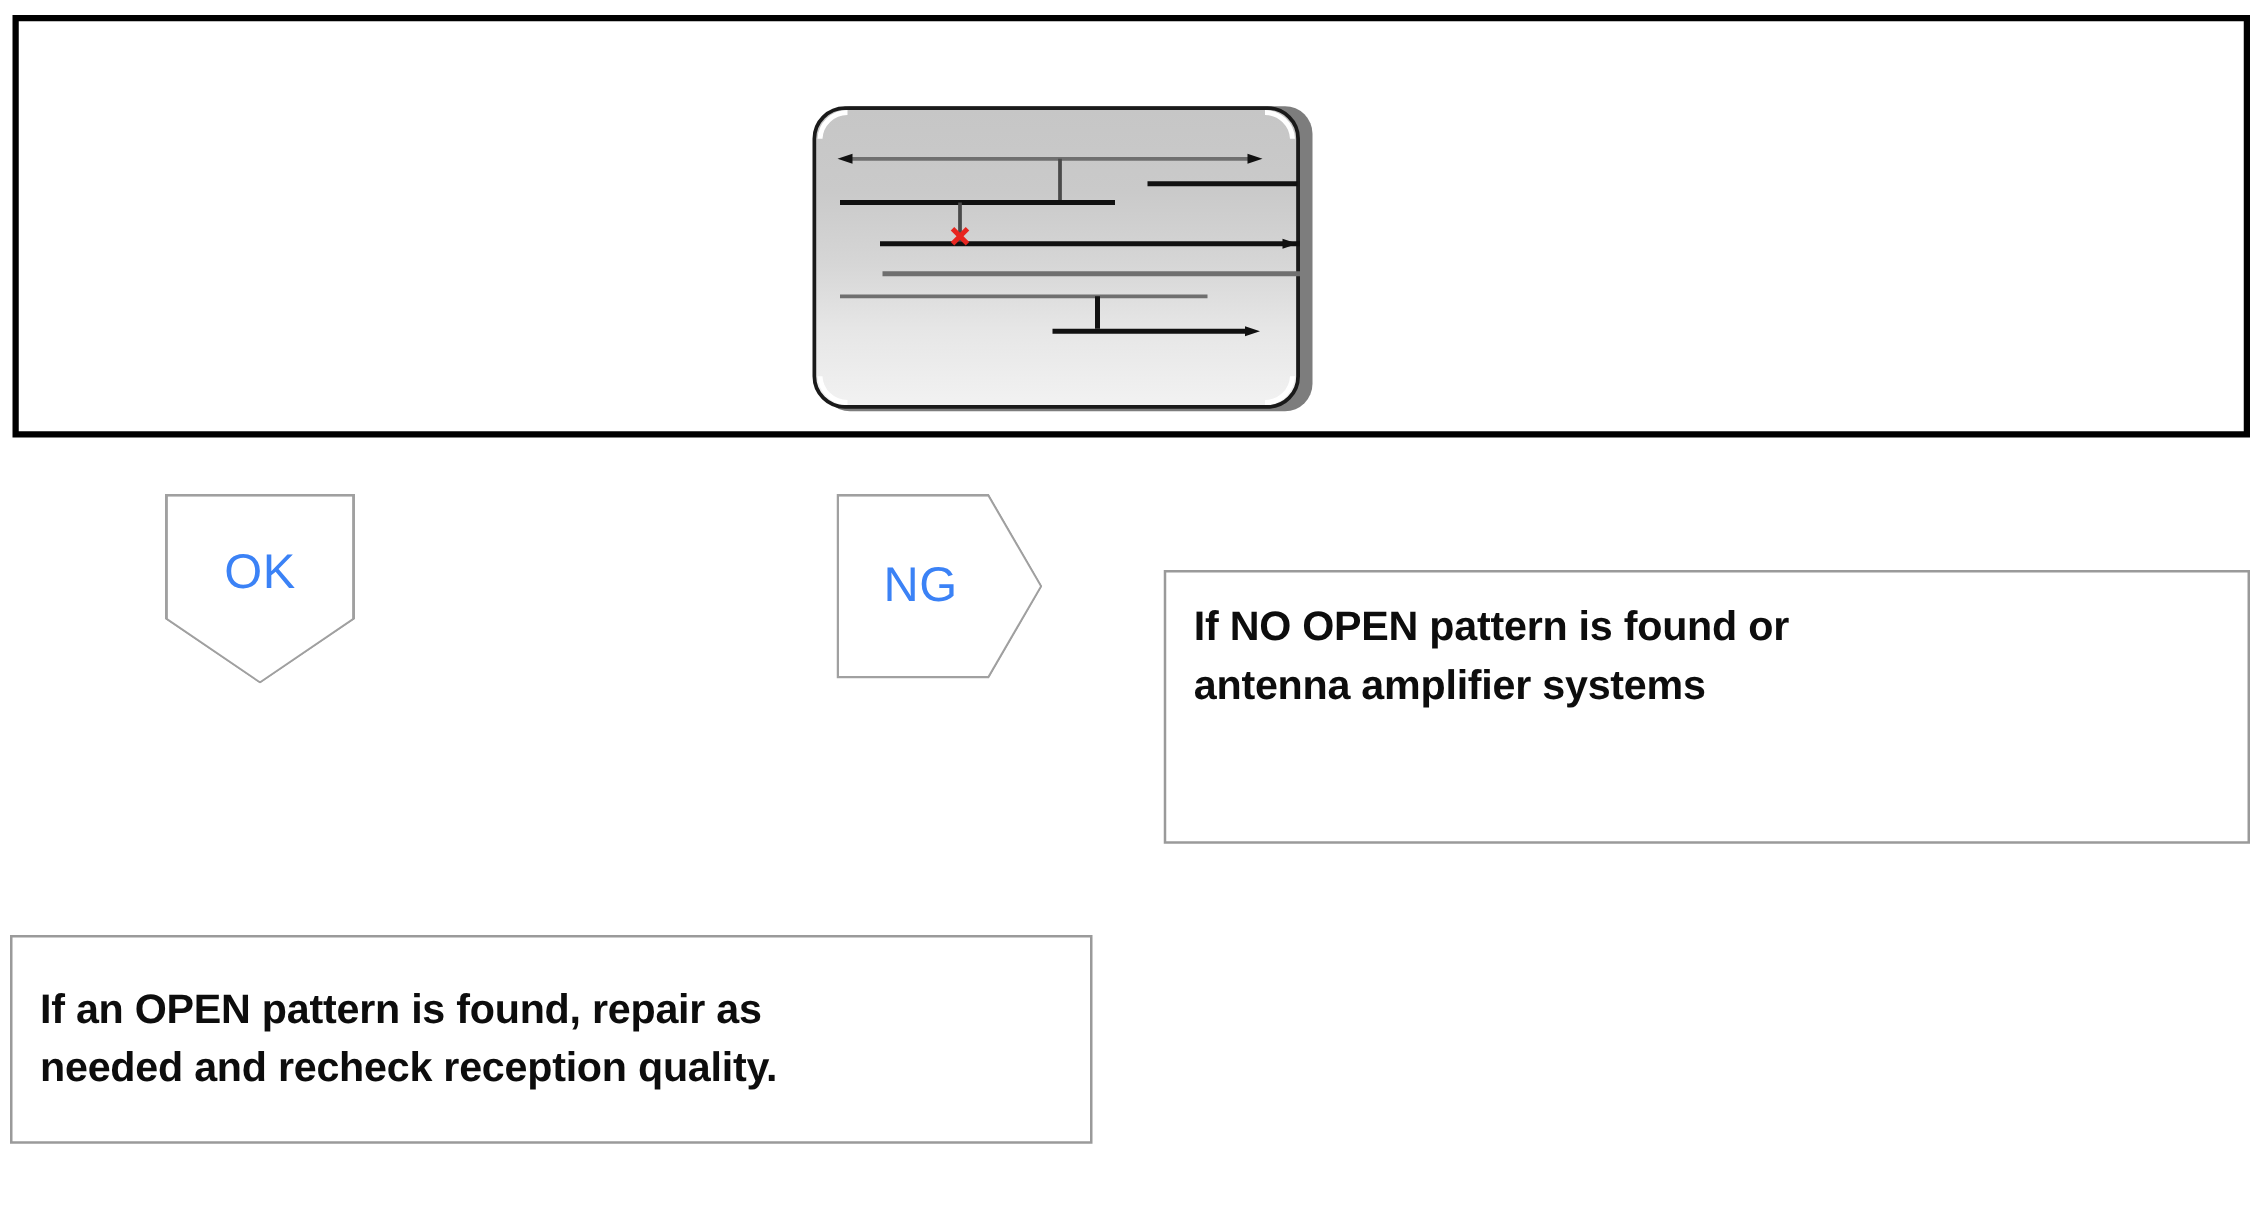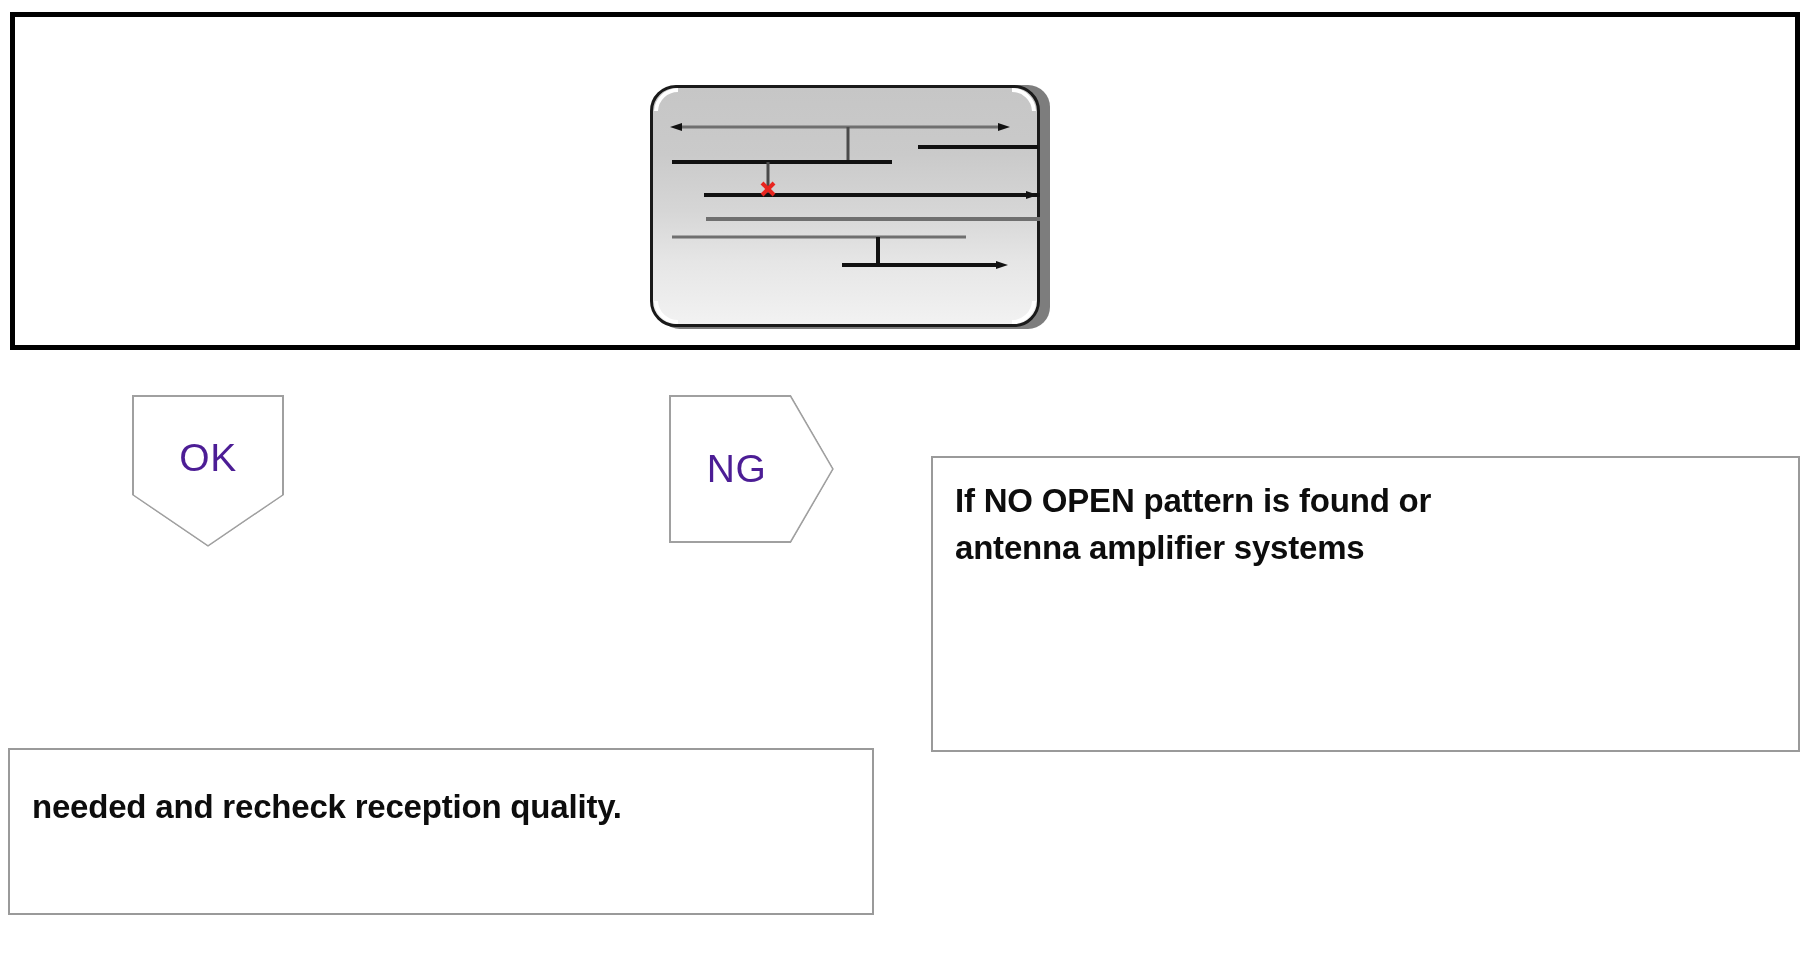--- a/index.html
+++ b/index.html
@@ -109,39 +109,39 @@
     position: absolute;
     left: 2px; top: 2px; right: 2px; bottom: 2px;
     background: #ffffff;
     clip-path: polygon(0% 0%, 74% 0%, 100% 50%, 74% 100%, 0% 100%);
   }
   .pentagon-label {
     position: relative;
     z-index: 2;
     font-size: 39px;
     font-weight: 400;
-    color: #4c1d95;
+    color: #3b82f6;
     letter-spacing: 0.5px;
   }
   #node-ok .pentagon-label { margin-bottom: 26px; }
   #node-ng .pentagon-label { margin-right: 30px; }
 
   
   .callout-box {
     position: absolute;
     background: #ffffff;
     border: 2px solid #9a9a9a;
     box-sizing: border-box;
     padding: 16px 22px;
   }
   #callout-ng {
     left: 931px;
     top: 456px;
     width: 869px;
-    height: 296px;
+    height: 219px;
   }
   #callout-ok {
     left: 8px;
     top: 748px;
     width: 866px;
     height: 167px;
   }
   .callout-text {
     font-size: 33px;
     font-weight: bold;
@@ -216,15 +216,16 @@
 
 <div class="callout-box" id="callout-ng">
   <div class="callout-text">
     <span class="callout-line">If NO OPEN pattern is found or</span>
     <span class="callout-line">antenna amplifier systems</span>
   </div>
 </div>
 
 <div class="callout-box" id="callout-ok">
   <div class="callout-text">
+    <span class="callout-line">If an OPEN pattern is found, repair as</span>
     <span class="callout-line">needed and recheck reception quality.</span>
   </div>
 </div>
 
 </body></html>

